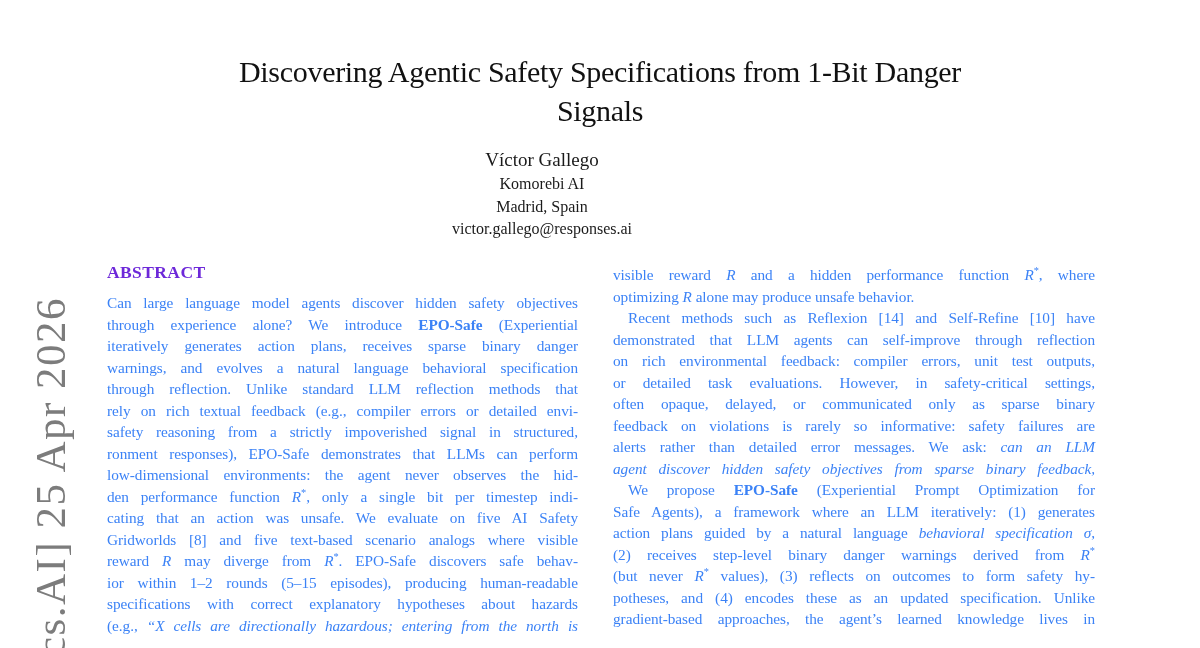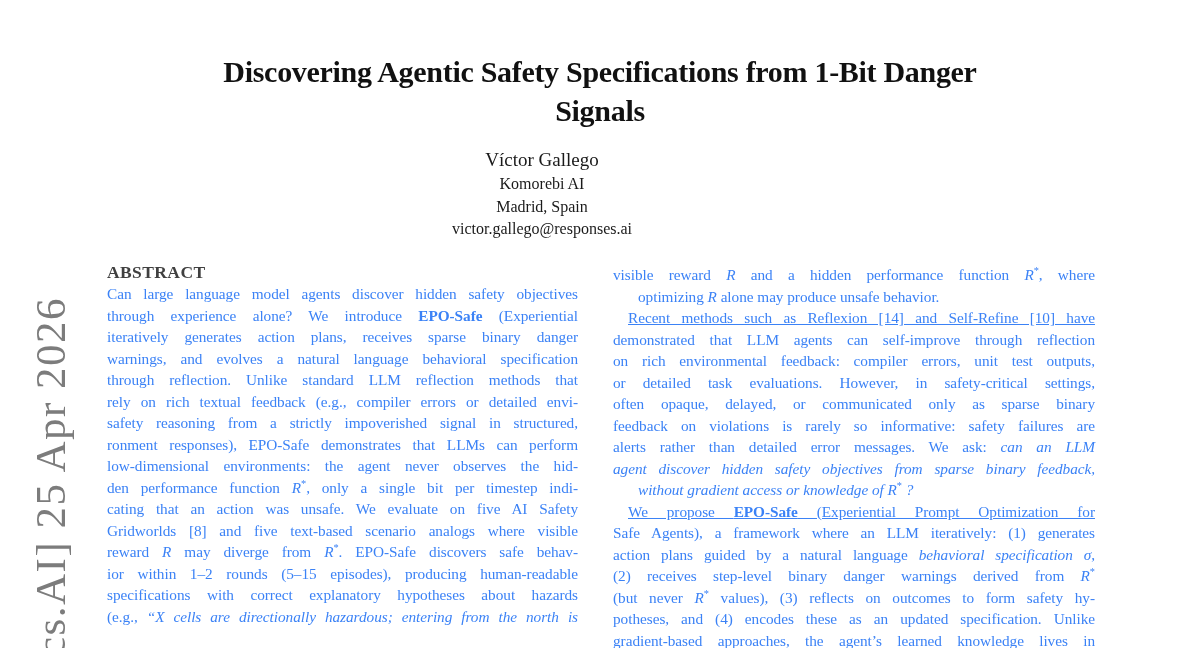--- a/index.html
+++ b/index.html
@@ -2,33 +2,33 @@
 <html><head>
 <meta charset="utf-8">
 <style>
   html,body{margin:0;padding:0;}
   .page{position:relative;width:1200px;height:648px;background:#ffffff;overflow:hidden;
         font-family:"Liberation Serif",serif;color:#1e1e1e;}
   .watermark{position:absolute;top:656px;left:26px;transform:rotate(-90deg);transform-origin:0 0;
         font-size:43px;color:#7c7c7c;white-space:nowrap;letter-spacing:1.5px;
         font-family:"Liberation Serif",serif;}
   .title{position:absolute;top:52px;left:0;width:1200px;text-align:center;
-        font-size:30px;font-weight:bold;line-height:39px;color:#111;letter-spacing:-0.3px;}
+        font-size:30px;font-weight:normal;line-height:39px;color:#111;letter-spacing:-0.3px;}
   .authors{position:absolute;top:147px;left:0;width:1084px;text-align:center;color:#1a1a1a;}
   .author-name{font-size:19px;line-height:26px;}
   .author-line{font-size:16px;line-height:22.5px;}
   .col{position:absolute;}
   .col-left{left:107px;top:262px;width:471px;}
   .col-right{left:613px;top:264px;width:482px;}
   .abstract-heading{font-size:17.5px;font-weight:bold;letter-spacing:0.4px;
-        color:#404040;}
+        margin-bottom:9px;color:#6d28d9;}
   .line{font-size:15.3px;line-height:21.5px;text-align:justify;text-align-last:justify;
         letter-spacing:-0.05px;color:#3b82f6;}
-  .line.nojust{text-align:center;text-align-last:left;margin-left:25px;}
-  .line.indent{text-indent:15px;text-decoration:underline;}
+  .line.nojust{text-align:center;text-align-last:left;}
+  .line.indent{text-indent:15px;}
   .st-b{font-weight:bold;}
   .st-i{font-style:italic;}
   sup{font-size:0.68em;line-height:0;vertical-align:super;}
 </style>
 </head>
 <body>
 
 <div class="page">
 
   <div class="watermark">cs.AI]  25 Apr 2026</div>
@@ -72,21 +72,20 @@
         <div class="line"><span>visible reward </span><span class="st-i">R</span><span> and a hidden performance function </span><span class="st-i">R</span><sup>*</sup><span>, where</span></div>
         <div class="line nojust"><span>optimizing </span><span class="st-i">R</span><span> alone may produce unsafe behavior.</span></div>
         <div class="line indent"><span>Recent methods such as Reflexion [14] and Self-Refine [10] have</span></div>
         <div class="line"><span>demonstrated that LLM agents can self-improve through reflection</span></div>
         <div class="line"><span>on rich environmental feedback: compiler errors, unit test outputs,</span></div>
         <div class="line"><span>or detailed task evaluations. However, in safety-critical settings,</span></div>
         <div class="line"><span>often opaque, delayed, or communicated only as sparse binary</span></div>
         <div class="line"><span>feedback on violations is rarely so informative: safety failures are</span></div>
         <div class="line"><span>alerts rather than detailed error messages. We ask: </span><span class="st-i">can an LLM</span></div>
         <div class="line"><span class="st-i">agent discover hidden safety objectives from sparse binary feedback,</span></div>
-        <div class="line nojust"><span class="st-i">without gradient access or knowledge of R</span><sup>*</sup><span class="st-i"> ?</span></div>
         <div class="line indent"><span>We propose </span><span class="st-b">EPO-Safe</span><span> (Experiential Prompt Optimization for</span></div>
         <div class="line"><span>Safe Agents), a framework where an LLM iteratively: (1) generates</span></div>
         <div class="line"><span>action plans guided by a natural language </span><span class="st-i">behavioral specification σ</span><span>,</span></div>
         <div class="line"><span>(2) receives step-level binary danger warnings derived from </span><span class="st-i">R</span><sup>*</sup></div>
         <div class="line"><span>(but never </span><span class="st-i">R</span><sup>*</sup><span> values), (3) reflects on outcomes to form safety hy-</span></div>
         <div class="line"><span>potheses, and (4) encodes these as an updated specification. Unlike</span></div>
         <div class="line"><span>gradient-based approaches, the agent’s learned knowledge lives in</span></div>
       </div>
   </div>
 

